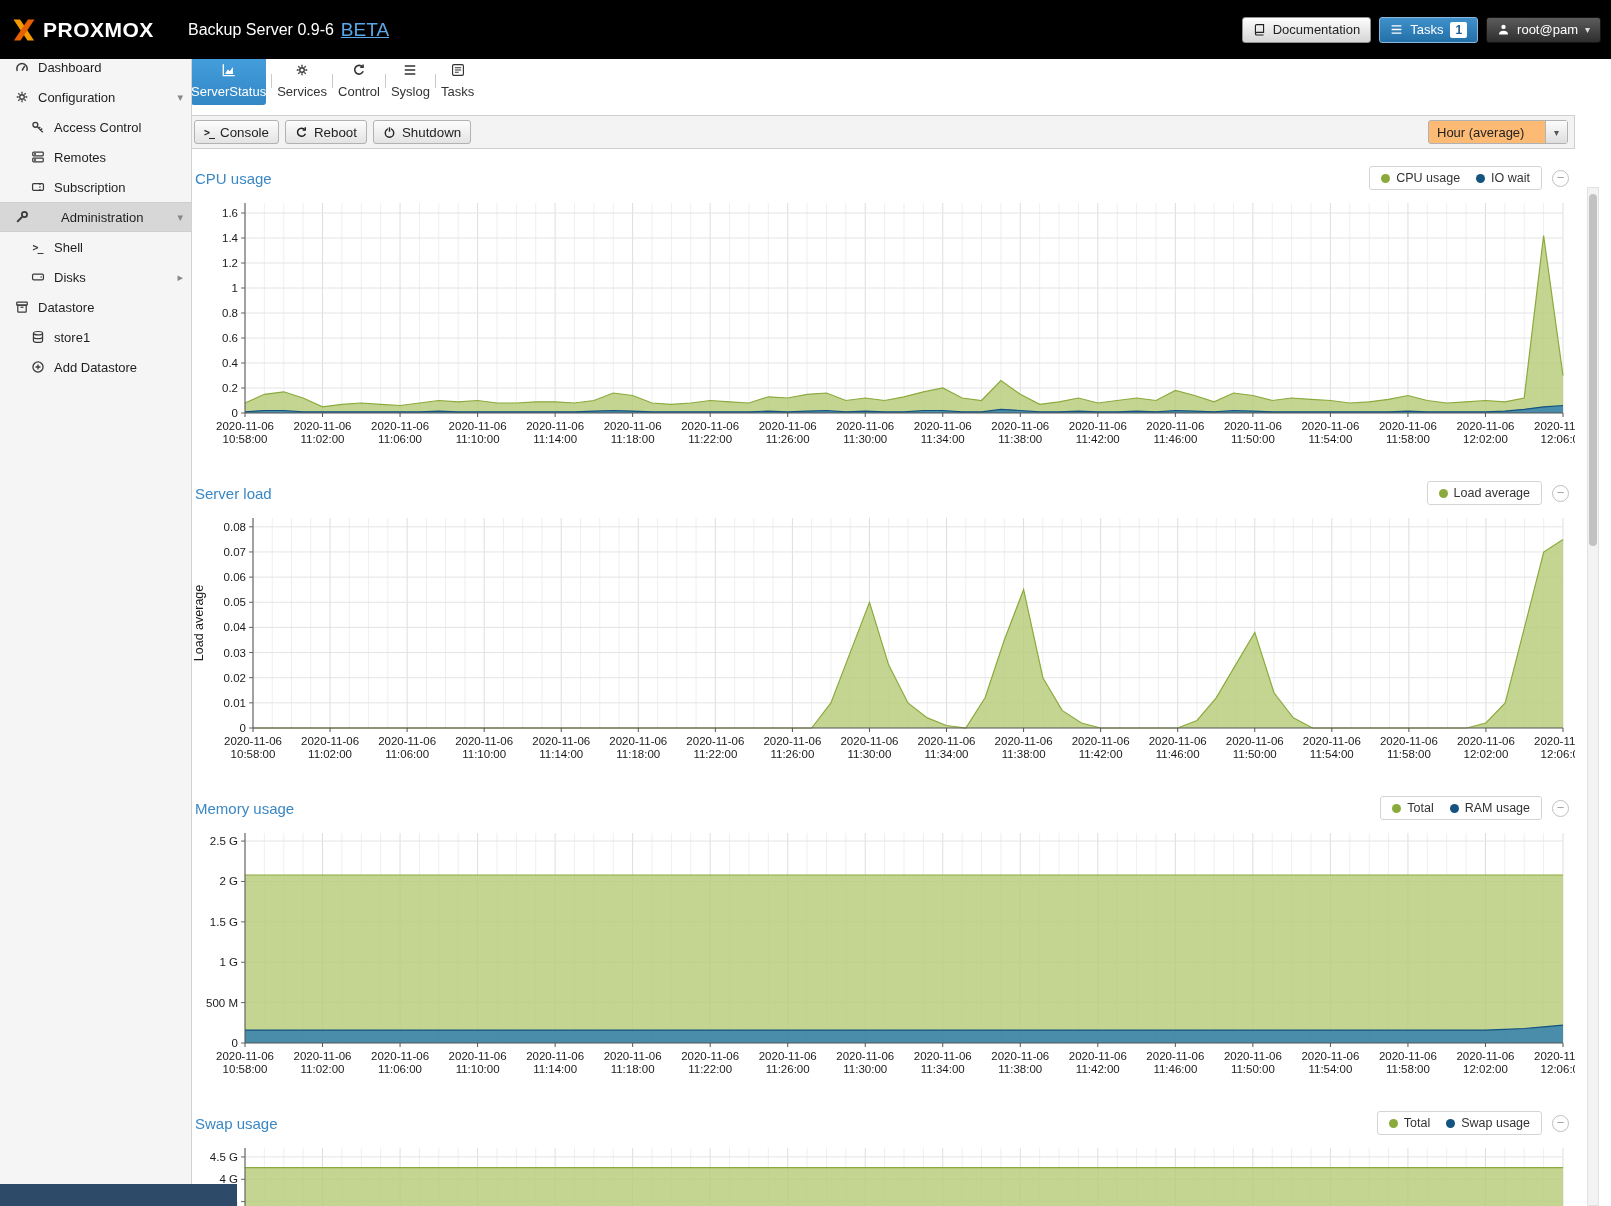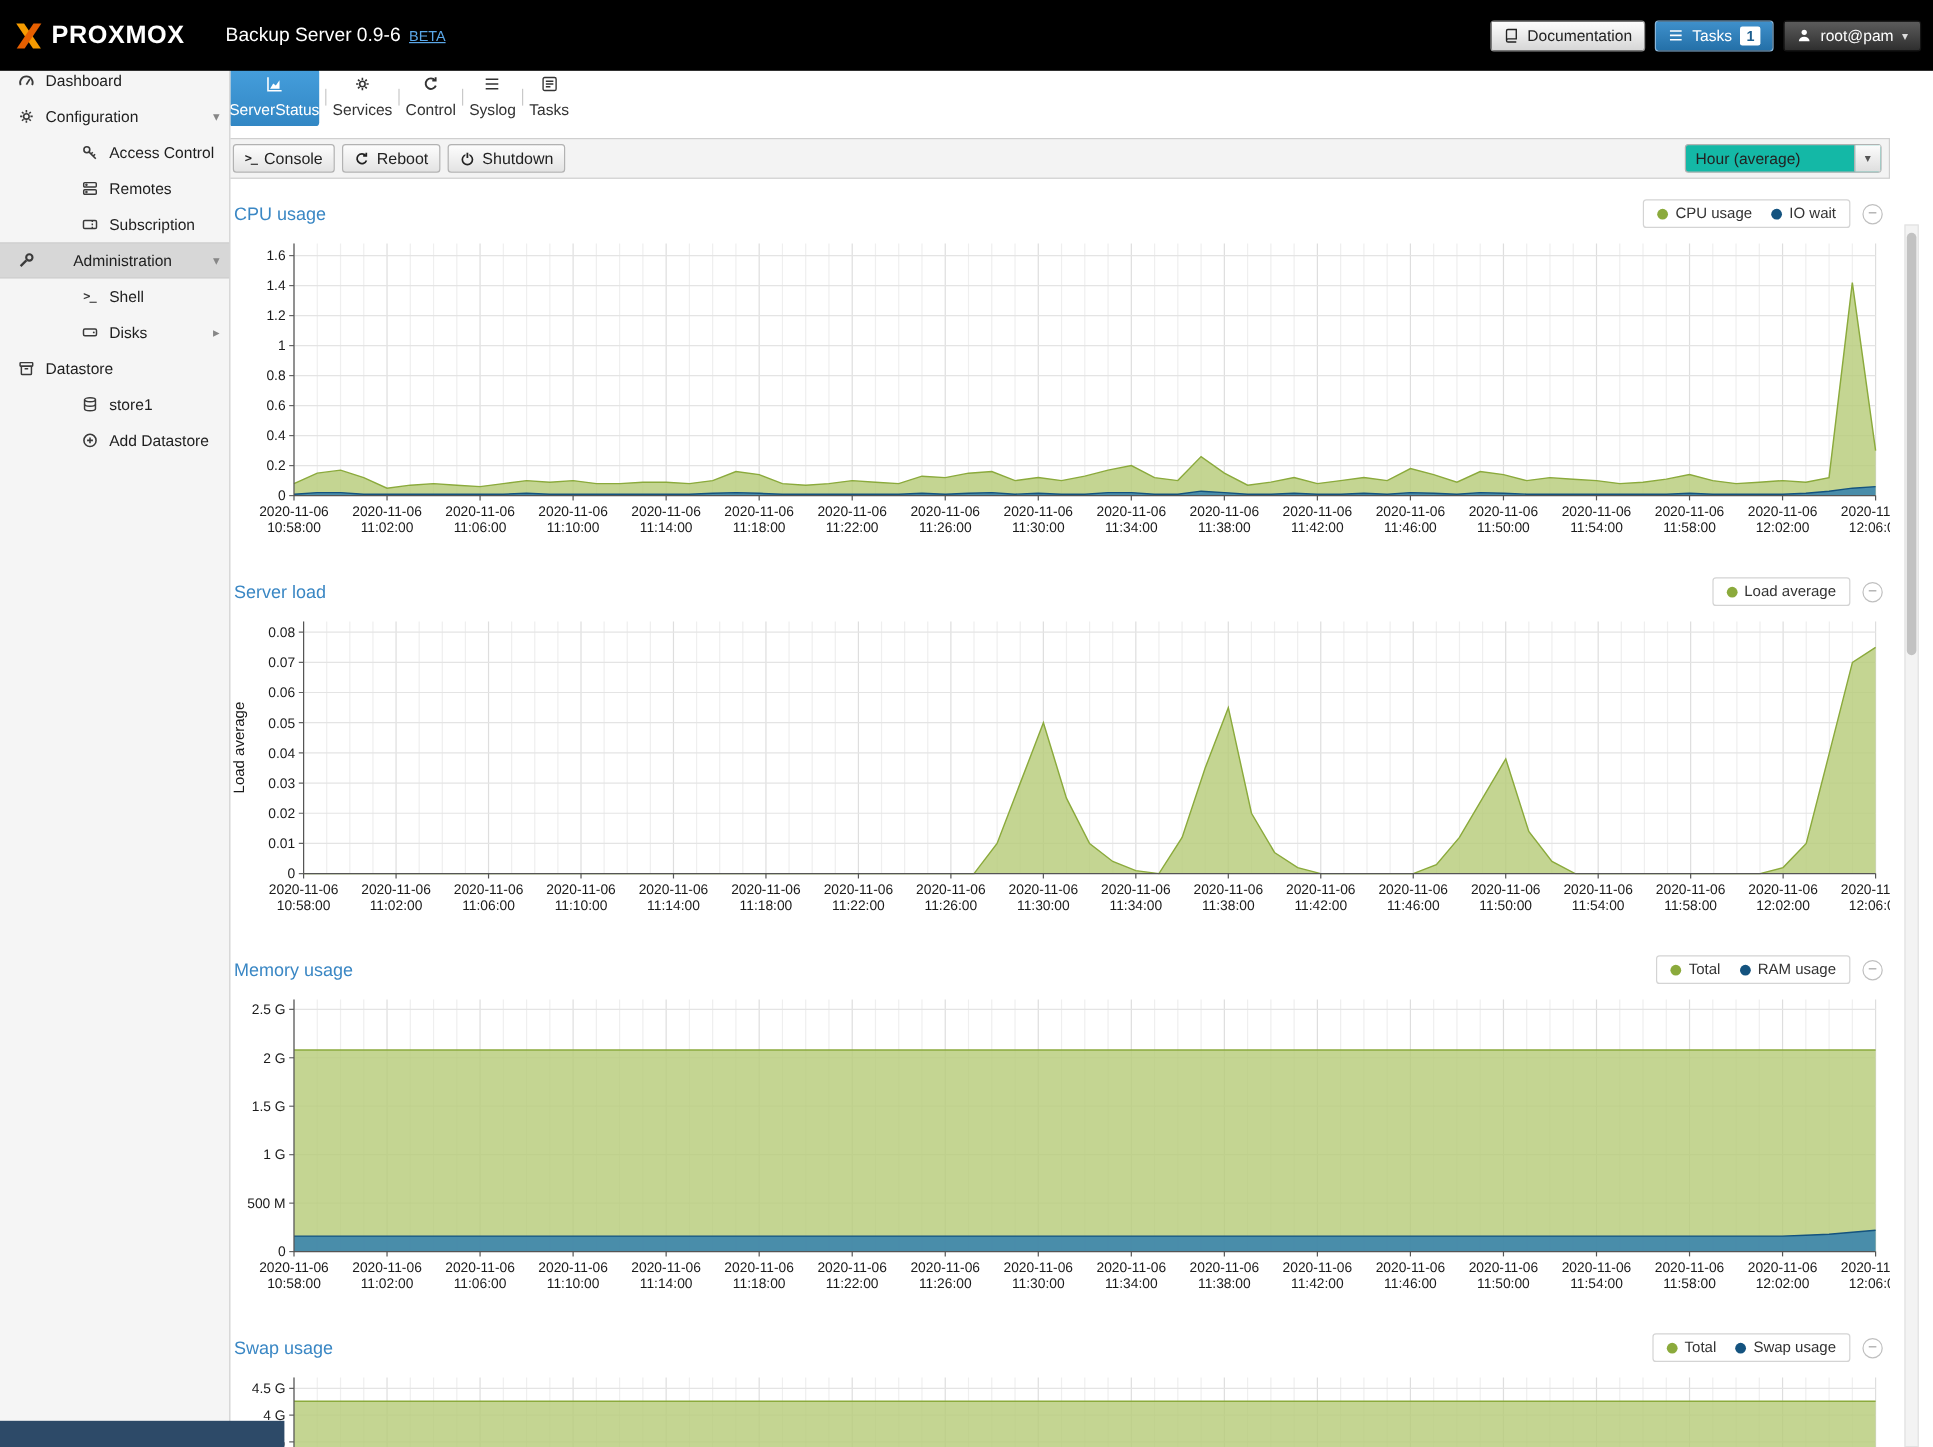--- a/index.html
+++ b/index.html
@@ -9,56 +9,56 @@
     font-family:"Liberation Sans", sans-serif; background:#fff; font-size:13px; color:#222;
   }
   svg text { font-family:"Liberation Sans", sans-serif; }
 
   
   .top-header { position:absolute; left:0; top:0; width:100%; height:59px; background:#000;
     display:flex; align-items:center; padding:0 10px; z-index:20; }
   .brand { display:flex; align-items:center; gap:5px; width:172px; }
   .brand-text { color:#fff; font-weight:bold; font-size:21px; letter-spacing:.5px; }
   .product-label { color:#fff; font-size:16px; margin-left:6px; }
-  .beta-link { color:#5aa7e8; font-size:12px; text-decoration:underline; margin-left:7px; cursor:pointer; }
+  .beta-link { color:#5aa7e8; font-size:19px; text-decoration:underline; margin-left:7px; cursor:pointer; }
   .header-right { margin-left:auto; display:flex; gap:8px; }
   .hbtn { height:26px; border-radius:3px; font-size:13px; display:inline-flex; align-items:center;
     gap:7px; padding:0 10px; border:1px solid transparent; cursor:pointer; }
   .hbtn-doc { background:linear-gradient(#fdfdfd,#d6d6d6); border-color:#8f8f8f; color:#222; }
   .hbtn-tasks { background:linear-gradient(#3f90cb,#2470a8); border-color:#8ab8dd; color:#fff; }
   .hbtn-user { background:linear-gradient(#5c5c5c,#2e2e2e); border-color:#141414; color:#fff; }
   .badge { background:#fff; color:#1c5e8e; border-radius:2px; padding:0 5px; font-size:12px;
     font-weight:bold; height:16px; line-height:16px; }
   .user-caret { font-size:10px; color:#ddd; }
 
   
   .sidebar { position:absolute; left:0; top:47px; bottom:0; width:192px; background:#f5f5f5;
     border-right:1px solid #d2d2d2; padding-top:5px; z-index:10; }
   .nav-item { height:30px; display:flex; align-items:center; gap:9px; padding:0 8px 0 14px;
     color:#1e1e1e; cursor:pointer; }
-  .nav-item.lvl1 { padding-left:30px;margin-left:37px; }
+  .nav-item.lvl1 { padding-left:30px; }
   .nav-item.selected { background:#d7d7d7; border-top:1px solid #cfcfcf; border-bottom:1px solid #cfcfcf;gap:32px; }
   .nicon { width:15px; display:inline-flex; justify-content:center; color:#3a3a3a; flex:none; }
   .caret { margin-left:auto; color:#878787; font-size:11px; }
   .term-glyph { font-family:"DejaVu Sans Mono", monospace; font-weight:bold; font-size:10px; letter-spacing:-1px; }
 
   
   .main { position:absolute; left:177px; top:47px; right:0; bottom:0; background:#fff;
     padding:10px 36px 0 10px; overflow:hidden; }
   .page-title { color:#3a87c4; font-size:17px; font-weight:normal; margin:2px 0 13px 4px; }
   .tabs { display:flex; align-items:center; margin:0 0 10px 4px; }
   .tab { display:flex; align-items:center; gap:7px; padding:6px 0; color:#333; border-radius:3px; cursor:pointer;flex-direction:column; }
   .tab.active { background:linear-gradient(#459edc,#3287c4); color:#fff; }
   .tab-sep { width:1px; height:14px; background:#c9c9c9; margin:0 5px; }
   .toolbar { display:flex; align-items:center; gap:6px; background:#f3f3f3; border:1px solid #cfcfcf;
     padding:4px 6px; margin-bottom:12px; }
   .tbtn { display:inline-flex; align-items:center; gap:6px; background:linear-gradient(#fdfdfd,#e3e3e3);
     border:1px solid #b2b2b2; border-radius:3px; height:24px; padding:0 9px; color:#222; cursor:pointer; }
   .combo { margin-left:auto; display:flex; align-items:center; border:1px solid #b2b2b2; border-radius:3px;
-    background:#14b8a6; height:24px; width:164px; cursor:pointer; }
+    background:#fdba74; height:24px; width:140px; cursor:pointer; }
   .combo-text { flex:1; padding:0 8px; color:#222; }
   .combo-trigger { width:22px; height:100%; background:linear-gradient(#fcfcfc,#dedede);
     border-left:1px solid #b2b2b2; display:flex; align-items:center; justify-content:center;
     color:#555; font-size:10px; }
 
   
   .panel { margin-bottom:16px; background:#fff; }
   .panel-header { display:flex; align-items:center; padding:5px 6px 5px 8px; }
   .panel-title { color:#3a87c4; font-size:15px; }
   .legend { margin-left:auto; display:flex; align-items:center; gap:16px; border:1px solid #d4d4d4;

